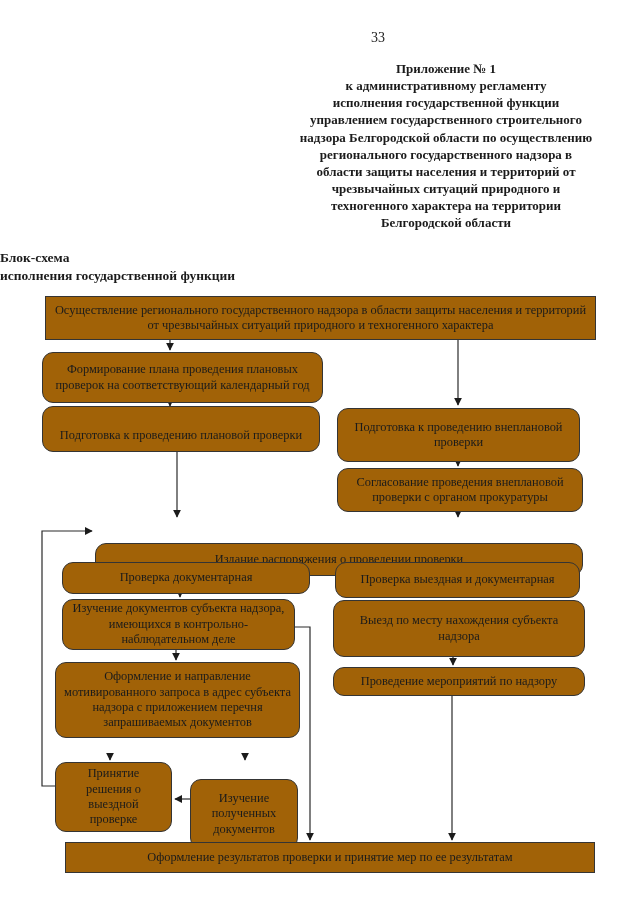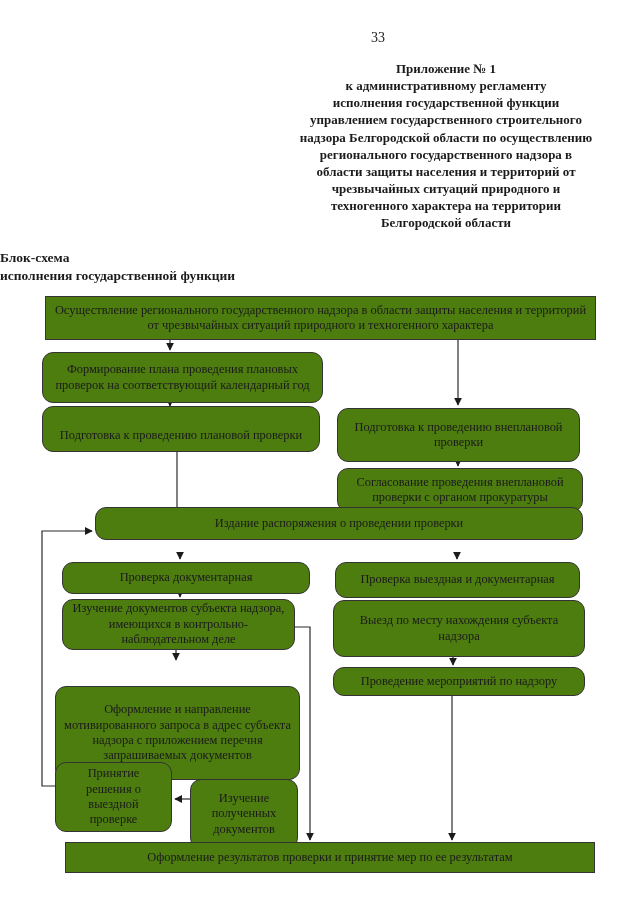--- a/index.html
+++ b/index.html
@@ -14,21 +14,21 @@
   .appendix-note{
     position:absolute;top:60px;left:250px;width:392px;text-align:center;
     font-weight:bold;font-size:13px;line-height:1.32;white-space:pre-line;
   }
   .schema-title{
     position:absolute;top:249px;left:0;right:0;text-align:left;
     font-weight:bold;font-size:13.5px;line-height:1.35;white-space:pre-line;
   }
   .connectors{position:absolute;left:0;top:0;width:640px;height:905px;}
   .node{
-    position:absolute;box-sizing:border-box;background:#4d7c0f;
+    position:absolute;box-sizing:border-box;background:#a16207;
     border:1.4px solid #343434;border-radius:11px;
     display:flex;align-items:center;justify-content:center;
     text-align:center;font-size:12.4px;line-height:1.24;padding:2px 8px;
   }
   .node.sharp{border-radius:0;}
   .node.top-align{align-items:flex-start;padding-top:21px;}
 </style>
 </head>
 <body>
 
@@ -82,33 +82,33 @@
   <div class="node sharp" style="left:45px;top:296px;width:551px;height:44px;">Осуществление регионального государственного надзора в области защиты населения и территорий от чрезвычайных ситуаций природного и техногенного характера</div>
 
   <div class="node" style="left:42px;top:352px;width:281px;height:51px;">Формирование плана проведения плановых проверок на соответствующий календарный год</div>
 
   <div class="node top-align" style="left:42px;top:406px;width:278px;height:46px;">Подготовка к проведению плановой проверки</div>
 
   <div class="node" style="left:337px;top:408px;width:243px;height:54px;">Подготовка к проведению внеплановой проверки</div>
 
   <div class="node" style="left:337px;top:468px;width:246px;height:44px;">Согласование проведения внеплановой проверки с органом прокуратуры</div>
 
-  <div class="node" style="left:95px;top:507px;width:488px;height:33px;">Издание распоряжения о проведении проверки</div>
+  <div class="node" style="left:95px;top:543px;width:488px;height:33px;">Издание распоряжения о проведении проверки</div>
 
   <div class="node" style="left:62px;top:562px;width:248px;height:32px;">Проверка документарная</div>
 
   <div class="node" style="left:335px;top:562px;width:245px;height:36px;">Проверка выездная и документарная</div>
 
   <div class="node" style="left:62px;top:599px;width:233px;height:51px;">Изучение документов субъекта надзора, имеющихся в контрольно-наблюдательном деле</div>
 
   <div class="node" style="left:333px;top:600px;width:252px;height:57px;">Выезд по месту нахождения субъекта надзора</div>
 
   <div class="node" style="left:333px;top:667px;width:252px;height:29px;">Проведение мероприятий по надзору</div>
 
-  <div class="node" style="left:55px;top:686px;width:245px;height:94px;">Оформление и направление мотивированного запроса в адрес субъекта надзора с приложением перечня запрашиваемых документов</div>
+  <div class="node" style="left:55px;top:662px;width:245px;height:76px;">Оформление и направление мотивированного запроса в адрес субъекта надзора с приложением перечня запрашиваемых документов</div>
 
   <div class="node" style="left:55px;top:762px;width:117px;height:70px;">Принятие решения о выездной проверке</div>
 
   <div class="node" style="left:190px;top:762px;width:108px;height:70px;margin-top:17px;">Изучение полученных документов</div>
 
   <div class="node sharp" style="left:65px;top:842px;width:530px;height:31px;">Оформление результатов проверки и принятие мер по ее результатам</div>
 
 </div>
 
 </body></html>

